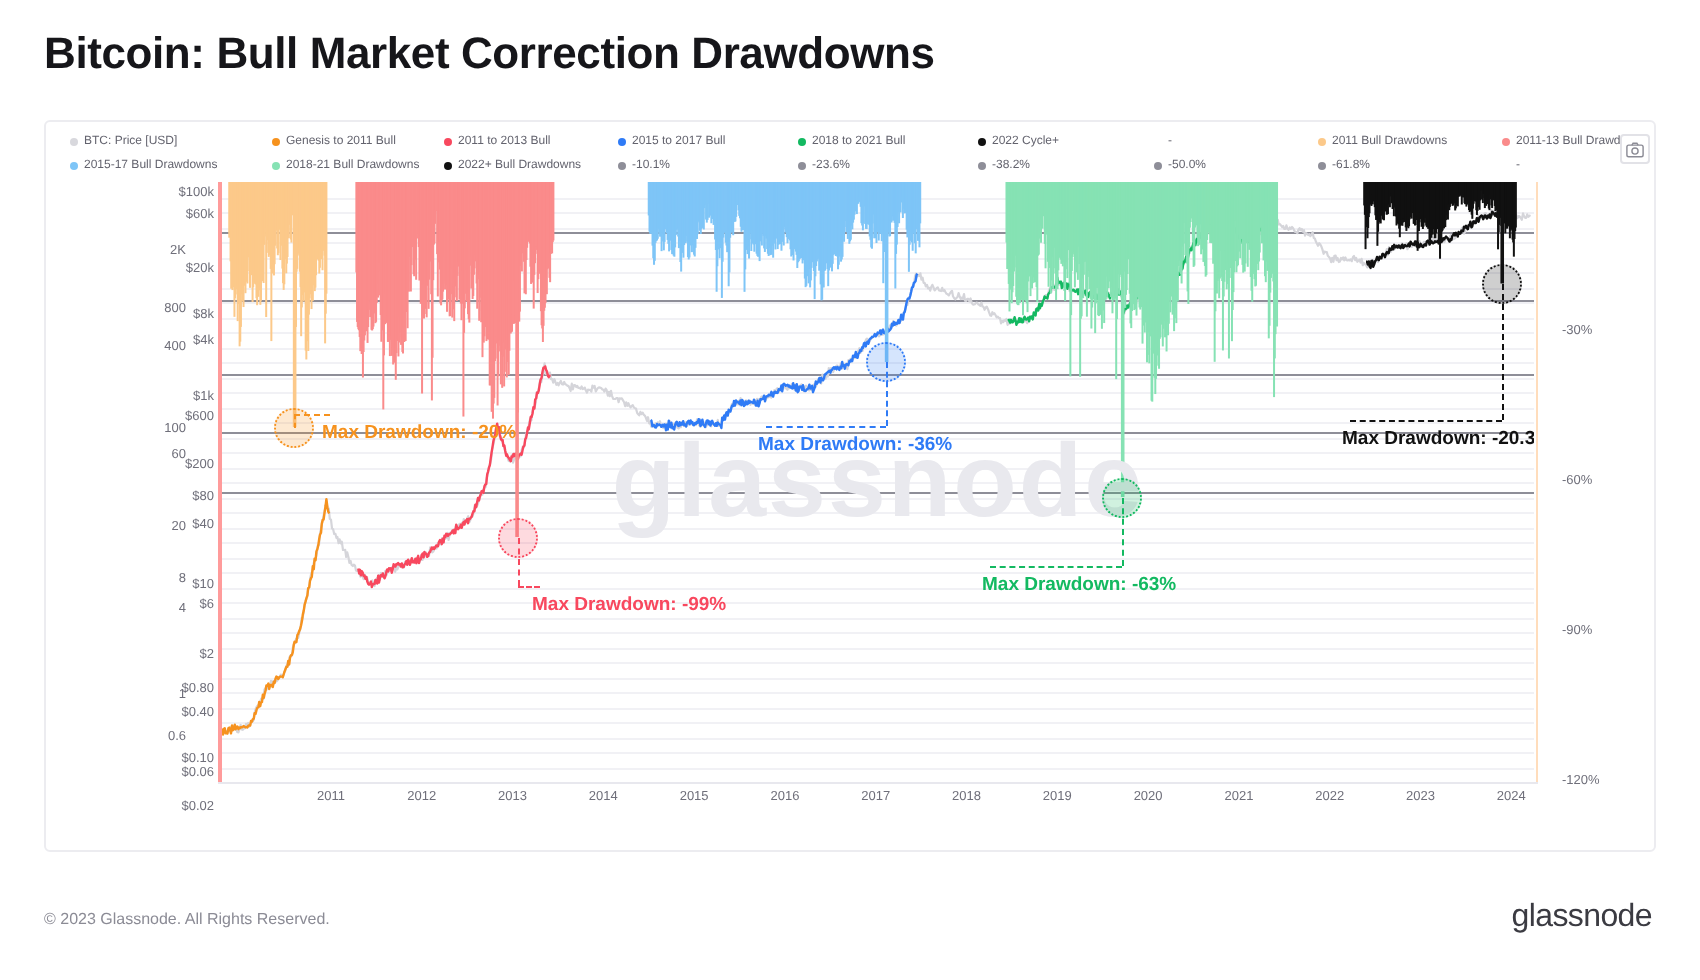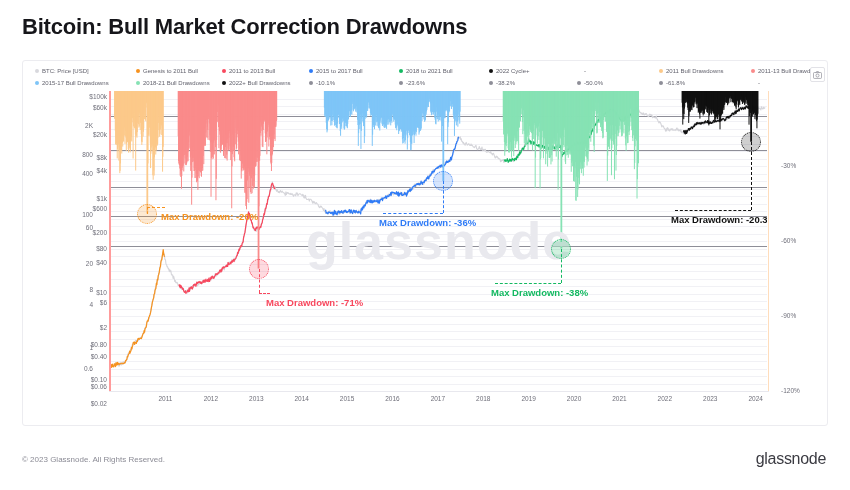--- a/index.html
+++ b/index.html
@@ -1750,29 +1750,29 @@
         </svg>
       <div id="watermark">glassnode</div>
       <div id="anno-layer">
           <div class="anno-marker" style="left: 36.3183px; top: 122.5px; background: rgba(246, 146, 30, 0.2); border: 1.5px dotted rgb(246, 146, 30);"></div>
           <div class="anno-stem" style="color: rgb(246, 146, 30); left: 36.3183px; top: 116px; height: 6.5px;"></div>
           <div class="anno-bar" style="color: rgb(246, 146, 30); left: 36.3183px; width: 17.6817px; top: 116px;"></div>
           <div class="anno" style="color: rgb(246, 146, 30); left: 50px; top: 120px;">Max Drawdown: -20%</div>
           <div class="anno-marker" style="left: 147.543px; top: 177.5px; background: rgba(248, 72, 94, 0.2); border: 1.5px dotted rgb(248, 72, 94);"></div>
           <div class="anno-stem" style="color: rgb(248, 72, 94); left: 147.543px; top: 177.5px; height: 24.5px;"></div>
           <div class="anno-bar" style="color: rgb(248, 72, 94); left: 147.543px; width: 11.4567px; top: 202px;"></div>
-          <div class="anno" style="color: rgb(248, 72, 94); left: 155px; top: 206px;">Max Drawdown: -71%</div>
+          <div class="anno" style="color: rgb(248, 72, 94); left: 155px; top: 206px;">Max Drawdown: -99%</div>
           <div class="anno-marker" style="left: 332.313px; top: 90px; background: rgba(47, 123, 246, 0.2); border: 1.5px dotted rgb(47, 123, 246);"></div>
           <div class="anno-stem" style="color: rgb(47, 123, 246); left: 332.313px; top: 90px; height: 32px;"></div>
           <div class="anno-bar" style="color: rgb(47, 123, 246); left: 272px; width: 60.3128px; top: 122px;"></div>
           <div class="anno" style="color: rgb(47, 123, 246); left: 268px; top: 126px;">Max Drawdown: -36%</div>
           <div class="anno-marker" style="left: 450.347px; top: 157.5px; background: rgba(19, 185, 97, 0.2); border: 1.5px dotted rgb(19, 185, 97);"></div>
           <div class="anno-stem" style="color: rgb(19, 185, 97); left: 450.347px; top: 157.5px; height: 34.5px;"></div>
           <div class="anno-bar" style="color: rgb(19, 185, 97); left: 384px; width: 66.3474px; top: 192px;"></div>
-          <div class="anno" style="color: rgb(19, 185, 97); left: 380px; top: 196px;">Max Drawdown: -38%</div>
+          <div class="anno" style="color: rgb(19, 185, 97); left: 380px; top: 196px;">Max Drawdown: -63%</div>
           <div class="anno-marker" style="left: 640.111px; top: 50.75px; background: rgba(17, 17, 17, 0.2); border: 1.5px dotted rgb(17, 17, 17);"></div>
           <div class="anno-stem" style="color: rgb(17, 17, 17); left: 640.111px; top: 50.75px; height: 68.25px;"></div>
           <div class="anno-bar" style="color: rgb(17, 17, 17); left: 564px; width: 76.1107px; top: 119px;"></div>
           <div class="anno" style="color: rgb(17, 17, 17); left: 560px; top: 123px;">Max Drawdown: -20.3%</div>
         </div>
     </div>
 
   </div>
 </div>
 

